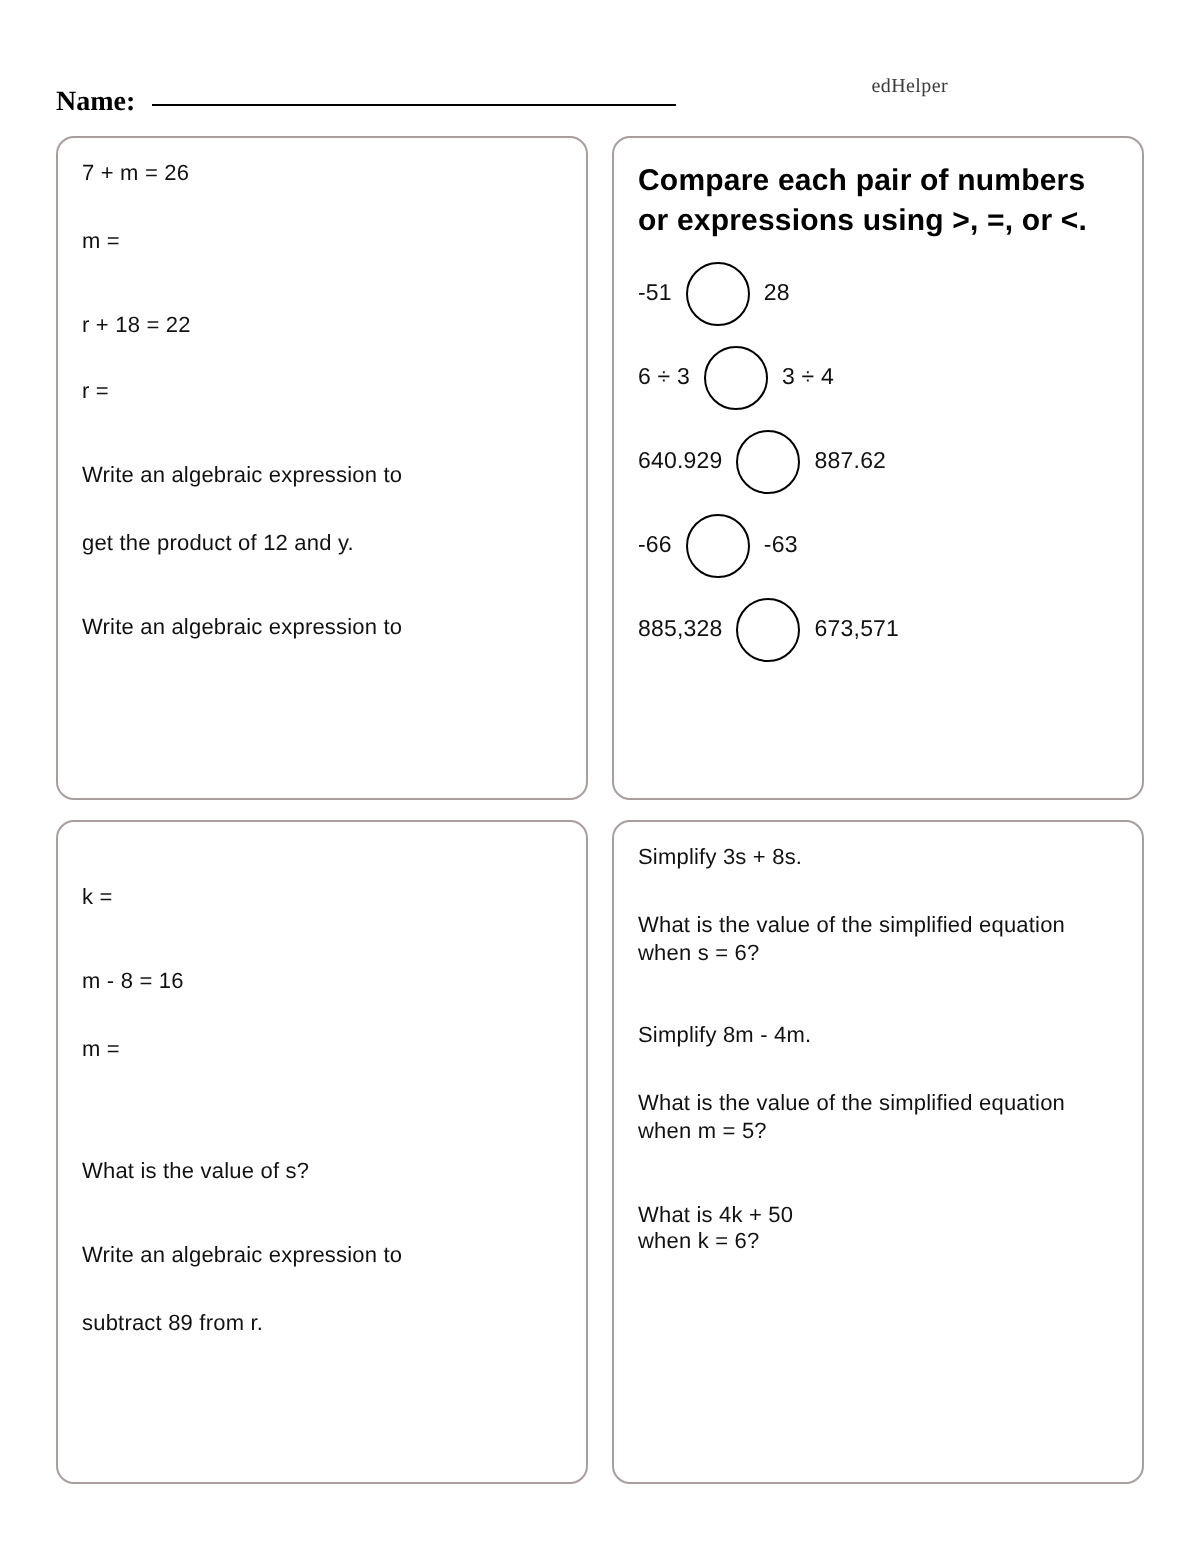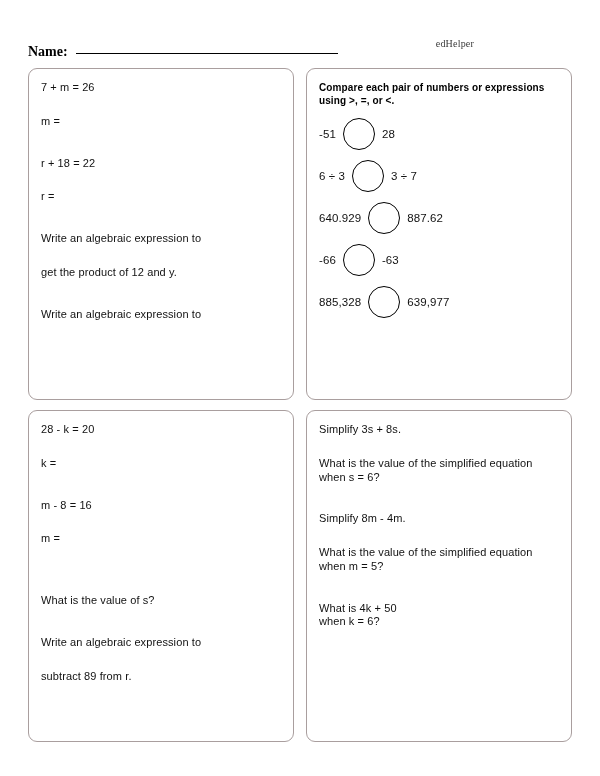--- a/index.html
+++ b/index.html
@@ -90,21 +90,21 @@
     white-space: nowrap;
   }
 
   
   .gap-s { height: 13px; }
   .gap-m { height: 20px; }
   .gap-l { height: 28px; }
 
   
   .cmp-intro {
-    font-size: 10px;
+    font-size: 15px;
     line-height: 1.3;
     font-weight: bold;
     letter-spacing: 0.1px;
     margin-bottom: 6px;
   }
   .cmp-row {
     display: flex;
     align-items: center;
     height: 42px;
   }
@@ -158,40 +158,39 @@
       <div class="box">
         <div class="cmp-intro">Compare each pair of numbers or expressions using &gt;, =, or &lt;.</div>
         <div class="cmp-row">
           <span class="cmp-operand">-51</span>
           <span class="cmp-circle"></span>
           <span class="cmp-operand">28</span>
         </div>
         <div class="cmp-row">
           <span class="cmp-operand">6 ÷ 3</span>
           <span class="cmp-circle"></span>
-          <span class="cmp-operand">3 ÷ 7</span>
+          <span class="cmp-operand">3 ÷ 4</span>
         </div>
         <div class="cmp-row">
           <span class="cmp-operand">640.929</span>
           <span class="cmp-circle"></span>
           <span class="cmp-operand">887.62</span>
         </div>
         <div class="cmp-row">
           <span class="cmp-operand">-66</span>
           <span class="cmp-circle"></span>
           <span class="cmp-operand">-63</span>
         </div>
         <div class="cmp-row">
           <span class="cmp-operand">885,328</span>
           <span class="cmp-circle"></span>
-          <span class="cmp-operand">639,977</span>
+          <span class="cmp-operand">673,571</span>
         </div>
       </div>
       <div class="box">
-        <div class="line">28 - k = 20</div>
         <div class="gap-m"></div>
         <div class="line">k =</div>
         <div class="gap-l"></div>
         <div class="line">m - 8 = 16</div>
         <div class="gap-m"></div>
         <div class="line">m =</div>
         <div class="gap-l"></div>
         <div class="gap-m"></div>
         <div class="line">What is the value of s?</div>
         <div class="gap-l"></div>

